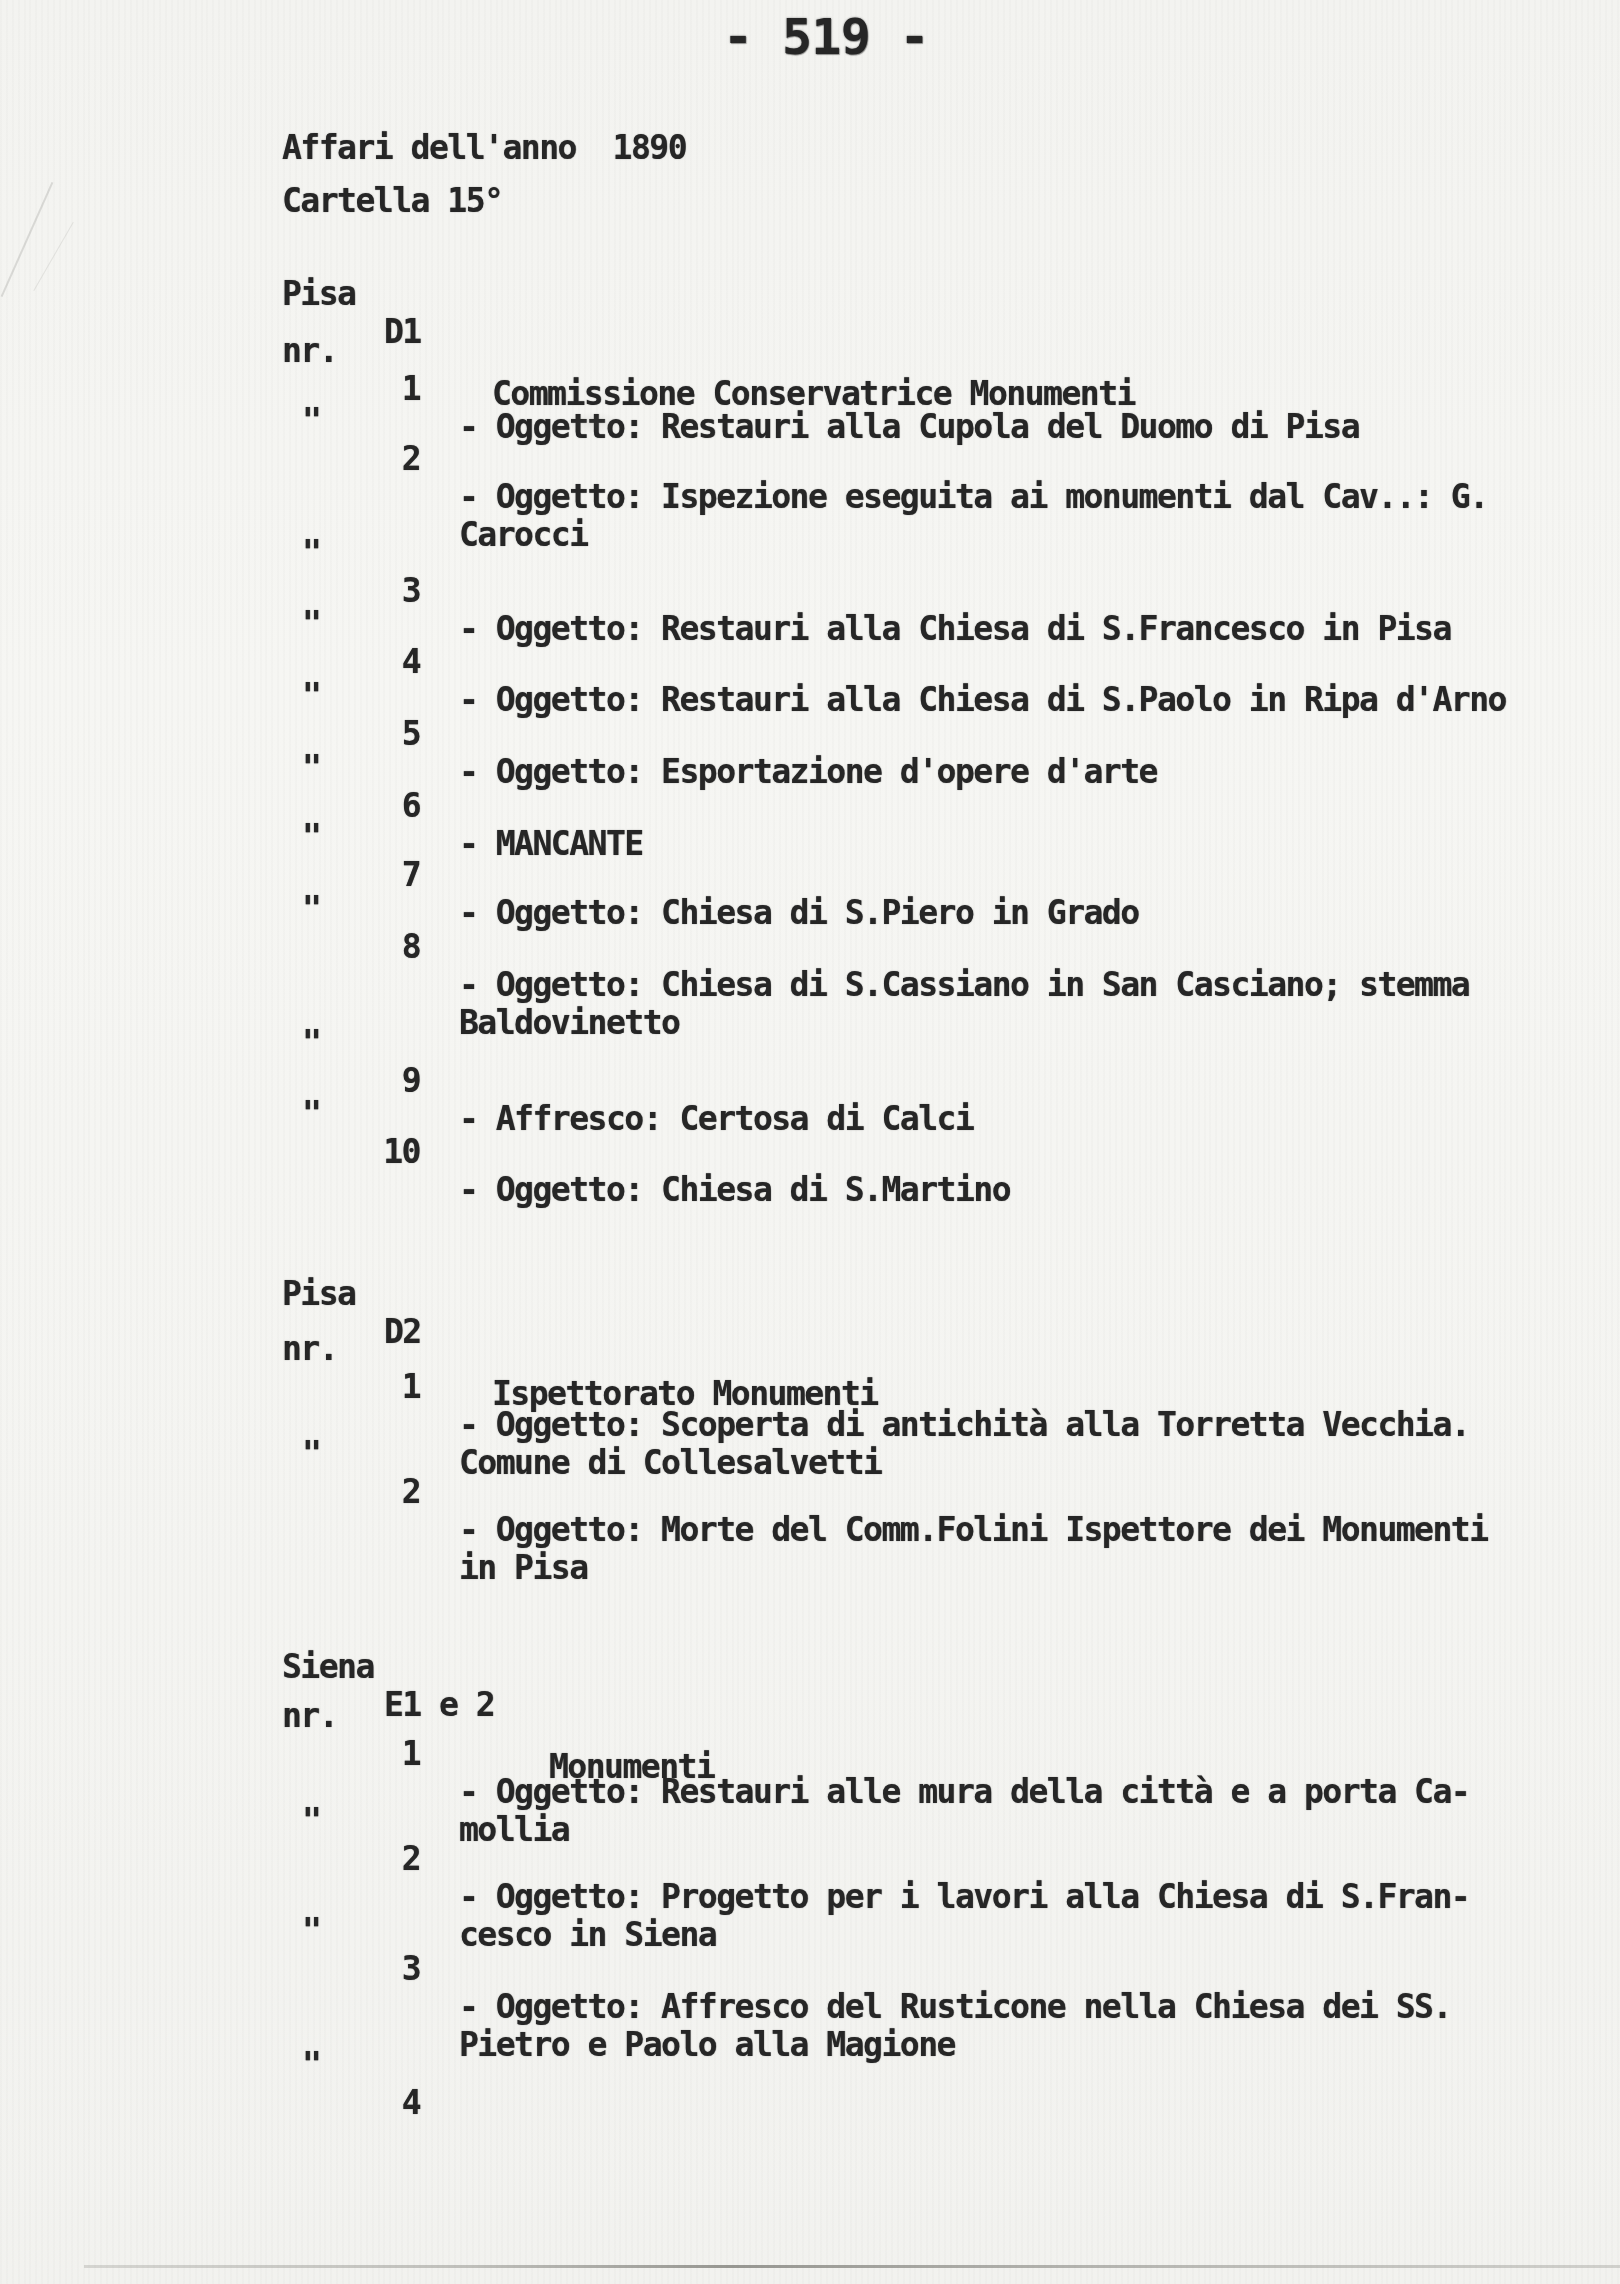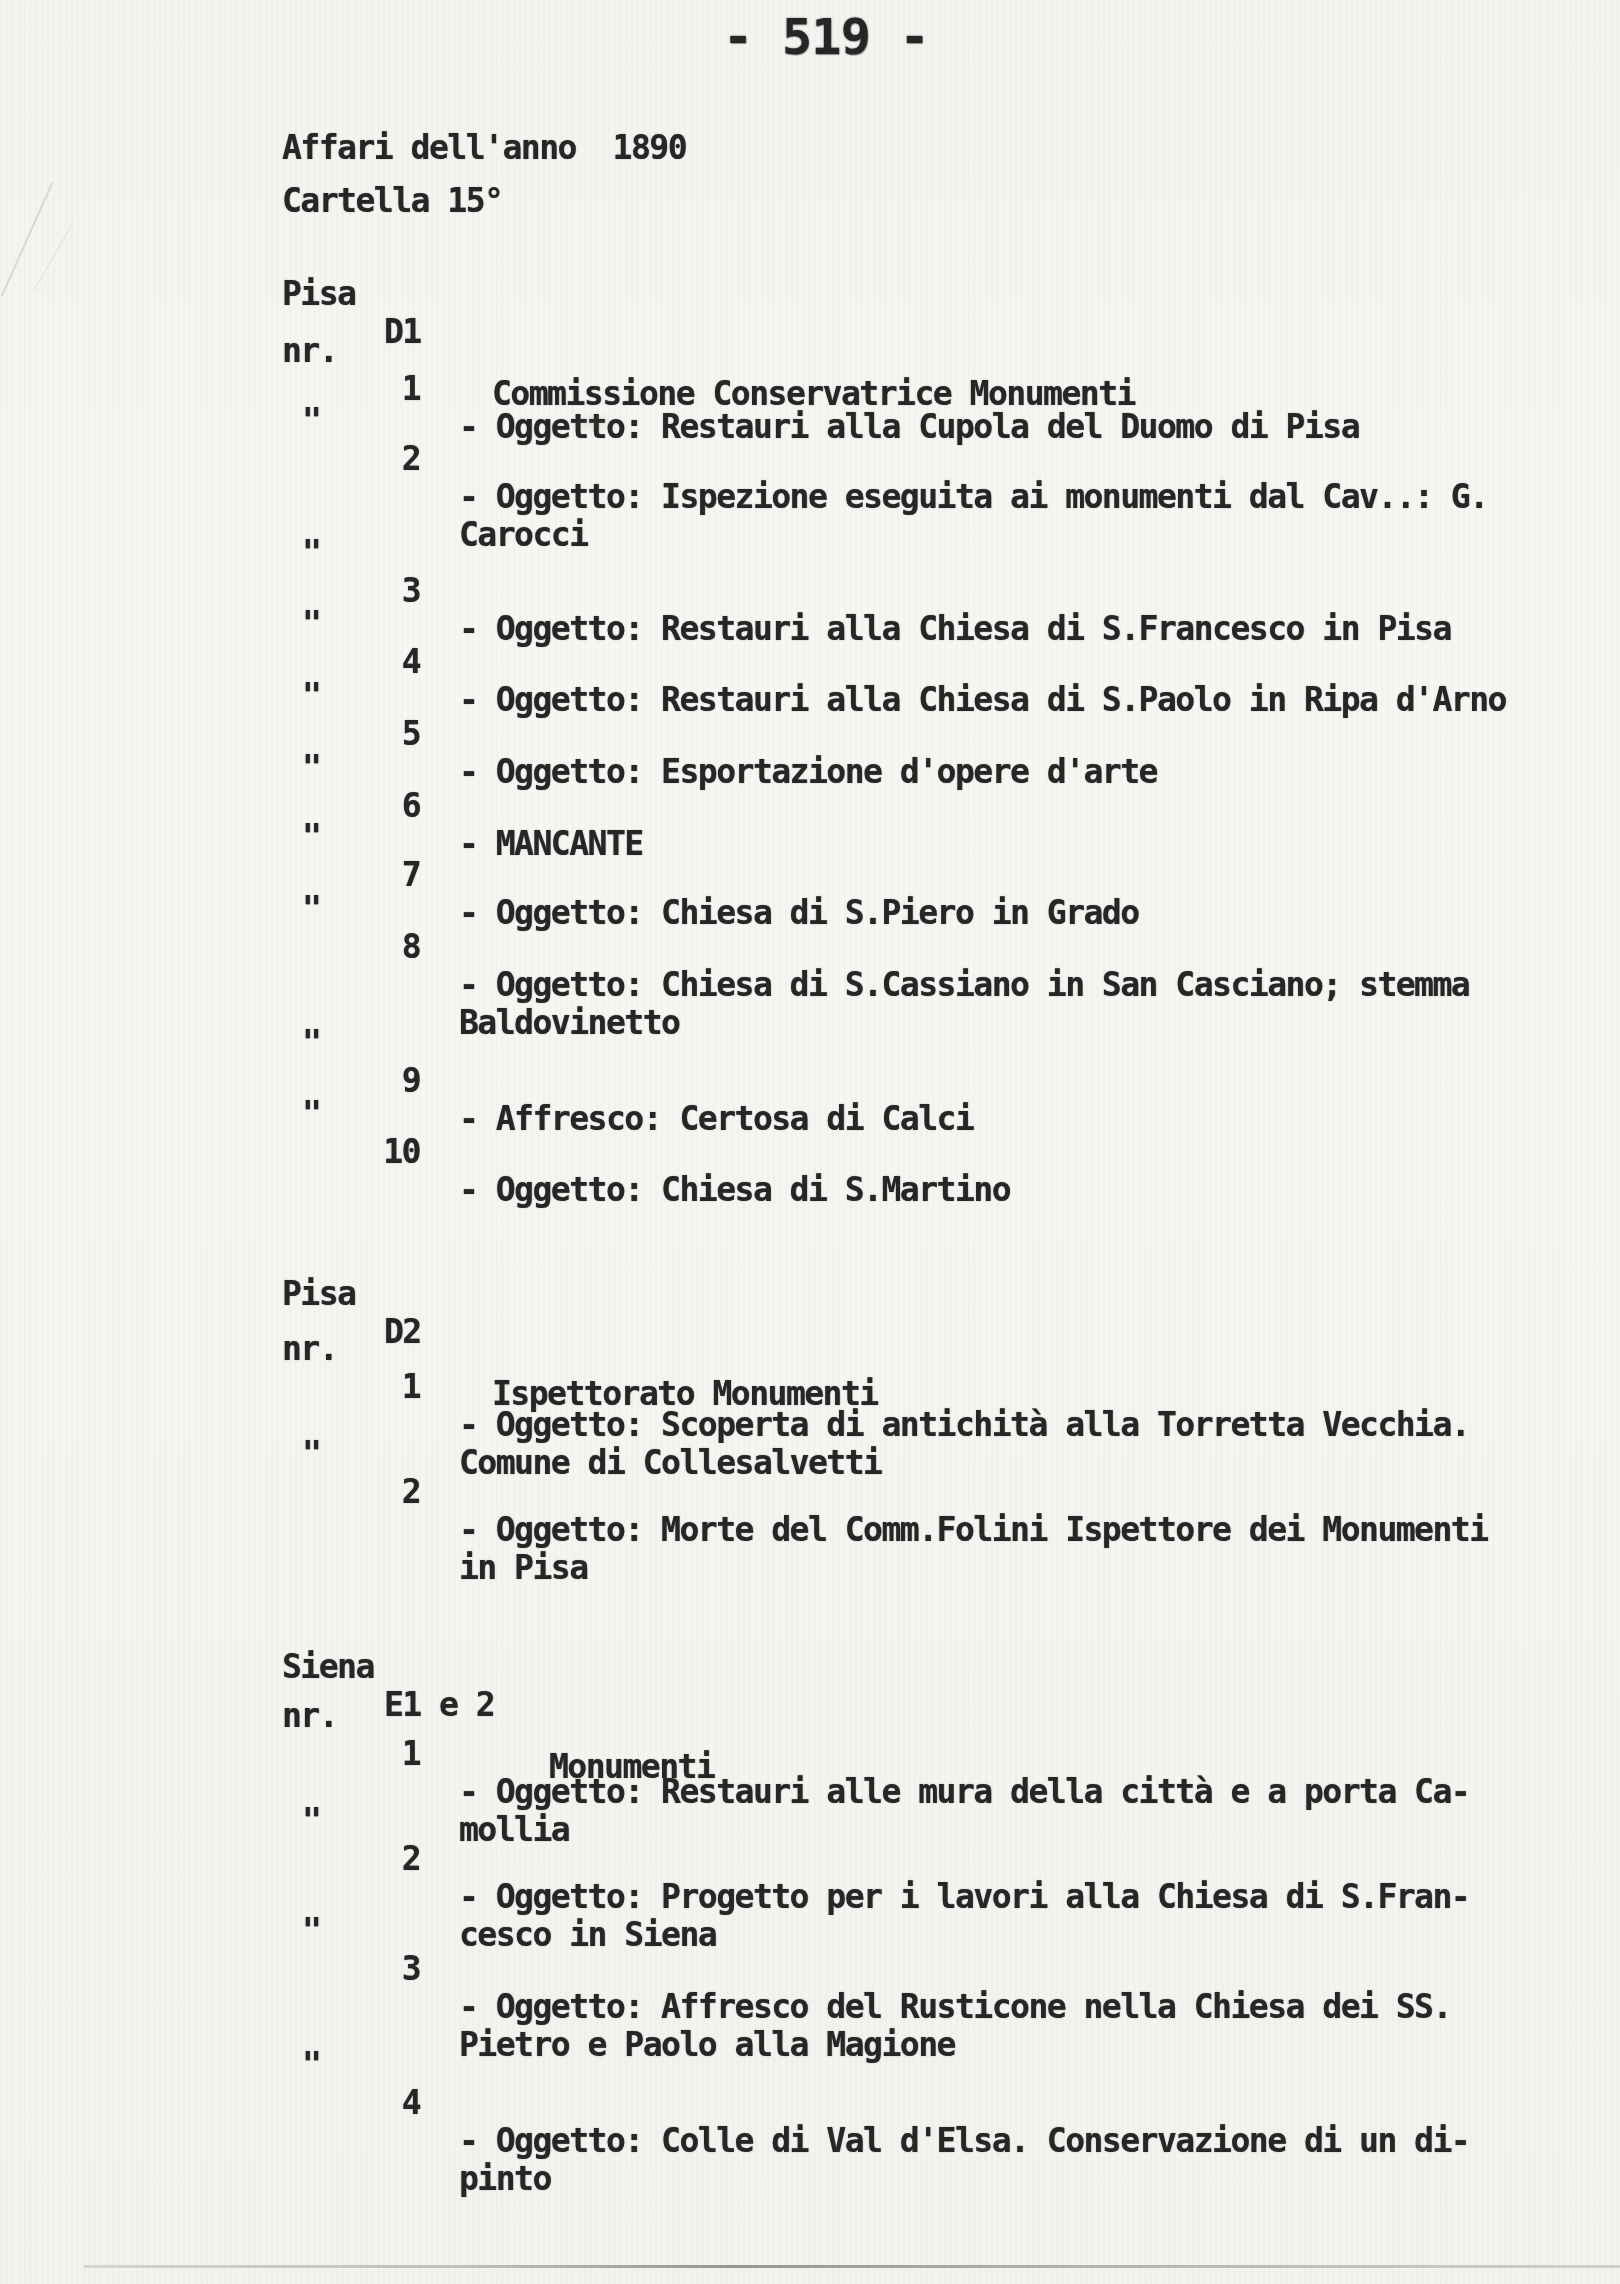--- a/index.html
+++ b/index.html
@@ -176,21 +176,19 @@
 </div>
 <div class="abs ink row" style="top:1874px;">
   <span class="mark-q">"</span>
   <span class="num">3</span>
   <span class="etext">- Oggetto: Affresco del Rusticone nella Chiesa dei SS.
 Pietro e Paolo alla Magione</span>
 </div>
 <div class="abs ink row" style="top:2008px;">
   <span class="mark-q">"</span>
   <span class="num">4</span>
-  <span class="etext">- Oggetto: Colle di Val d'Elsa. Conservazione di un di-
-pinto</span>
 </div>
 
 <div class="abs smudge-1"></div>
 <div class="abs smudge-2"></div>
 <div class="abs smudge-3"></div>
 <div class="abs scan-bottom-line"></div>
 
 
 </body></html>

